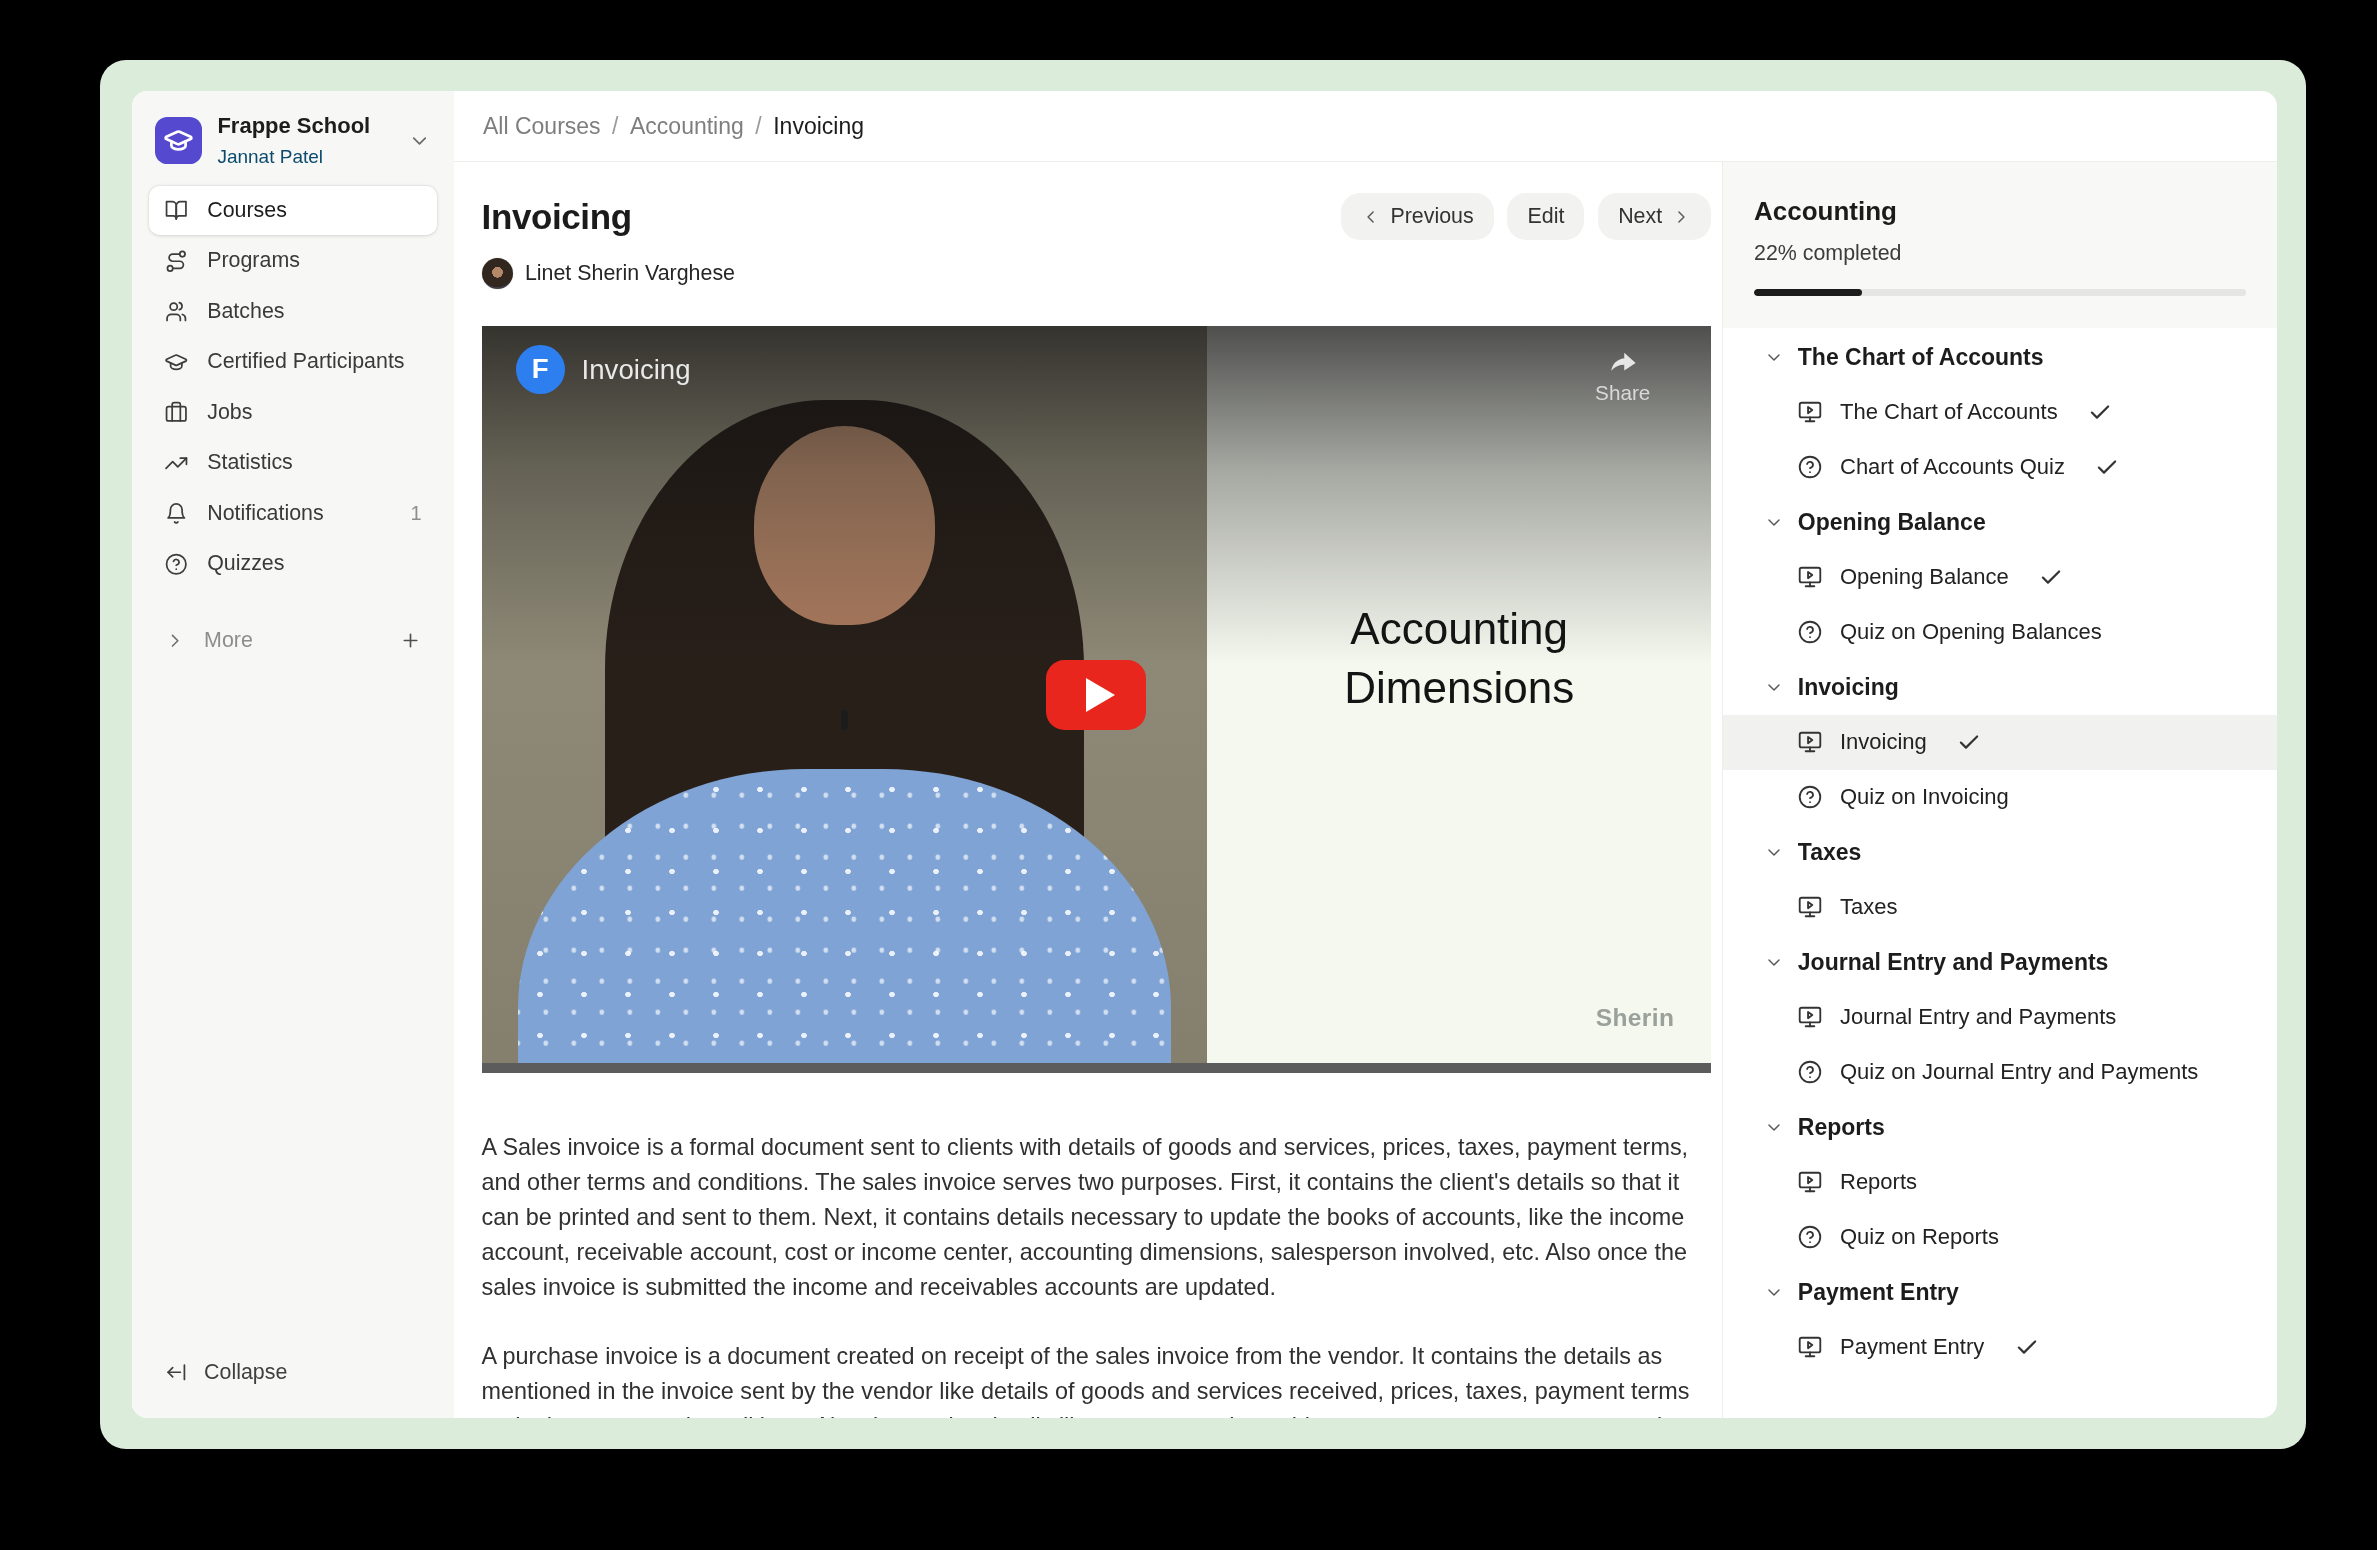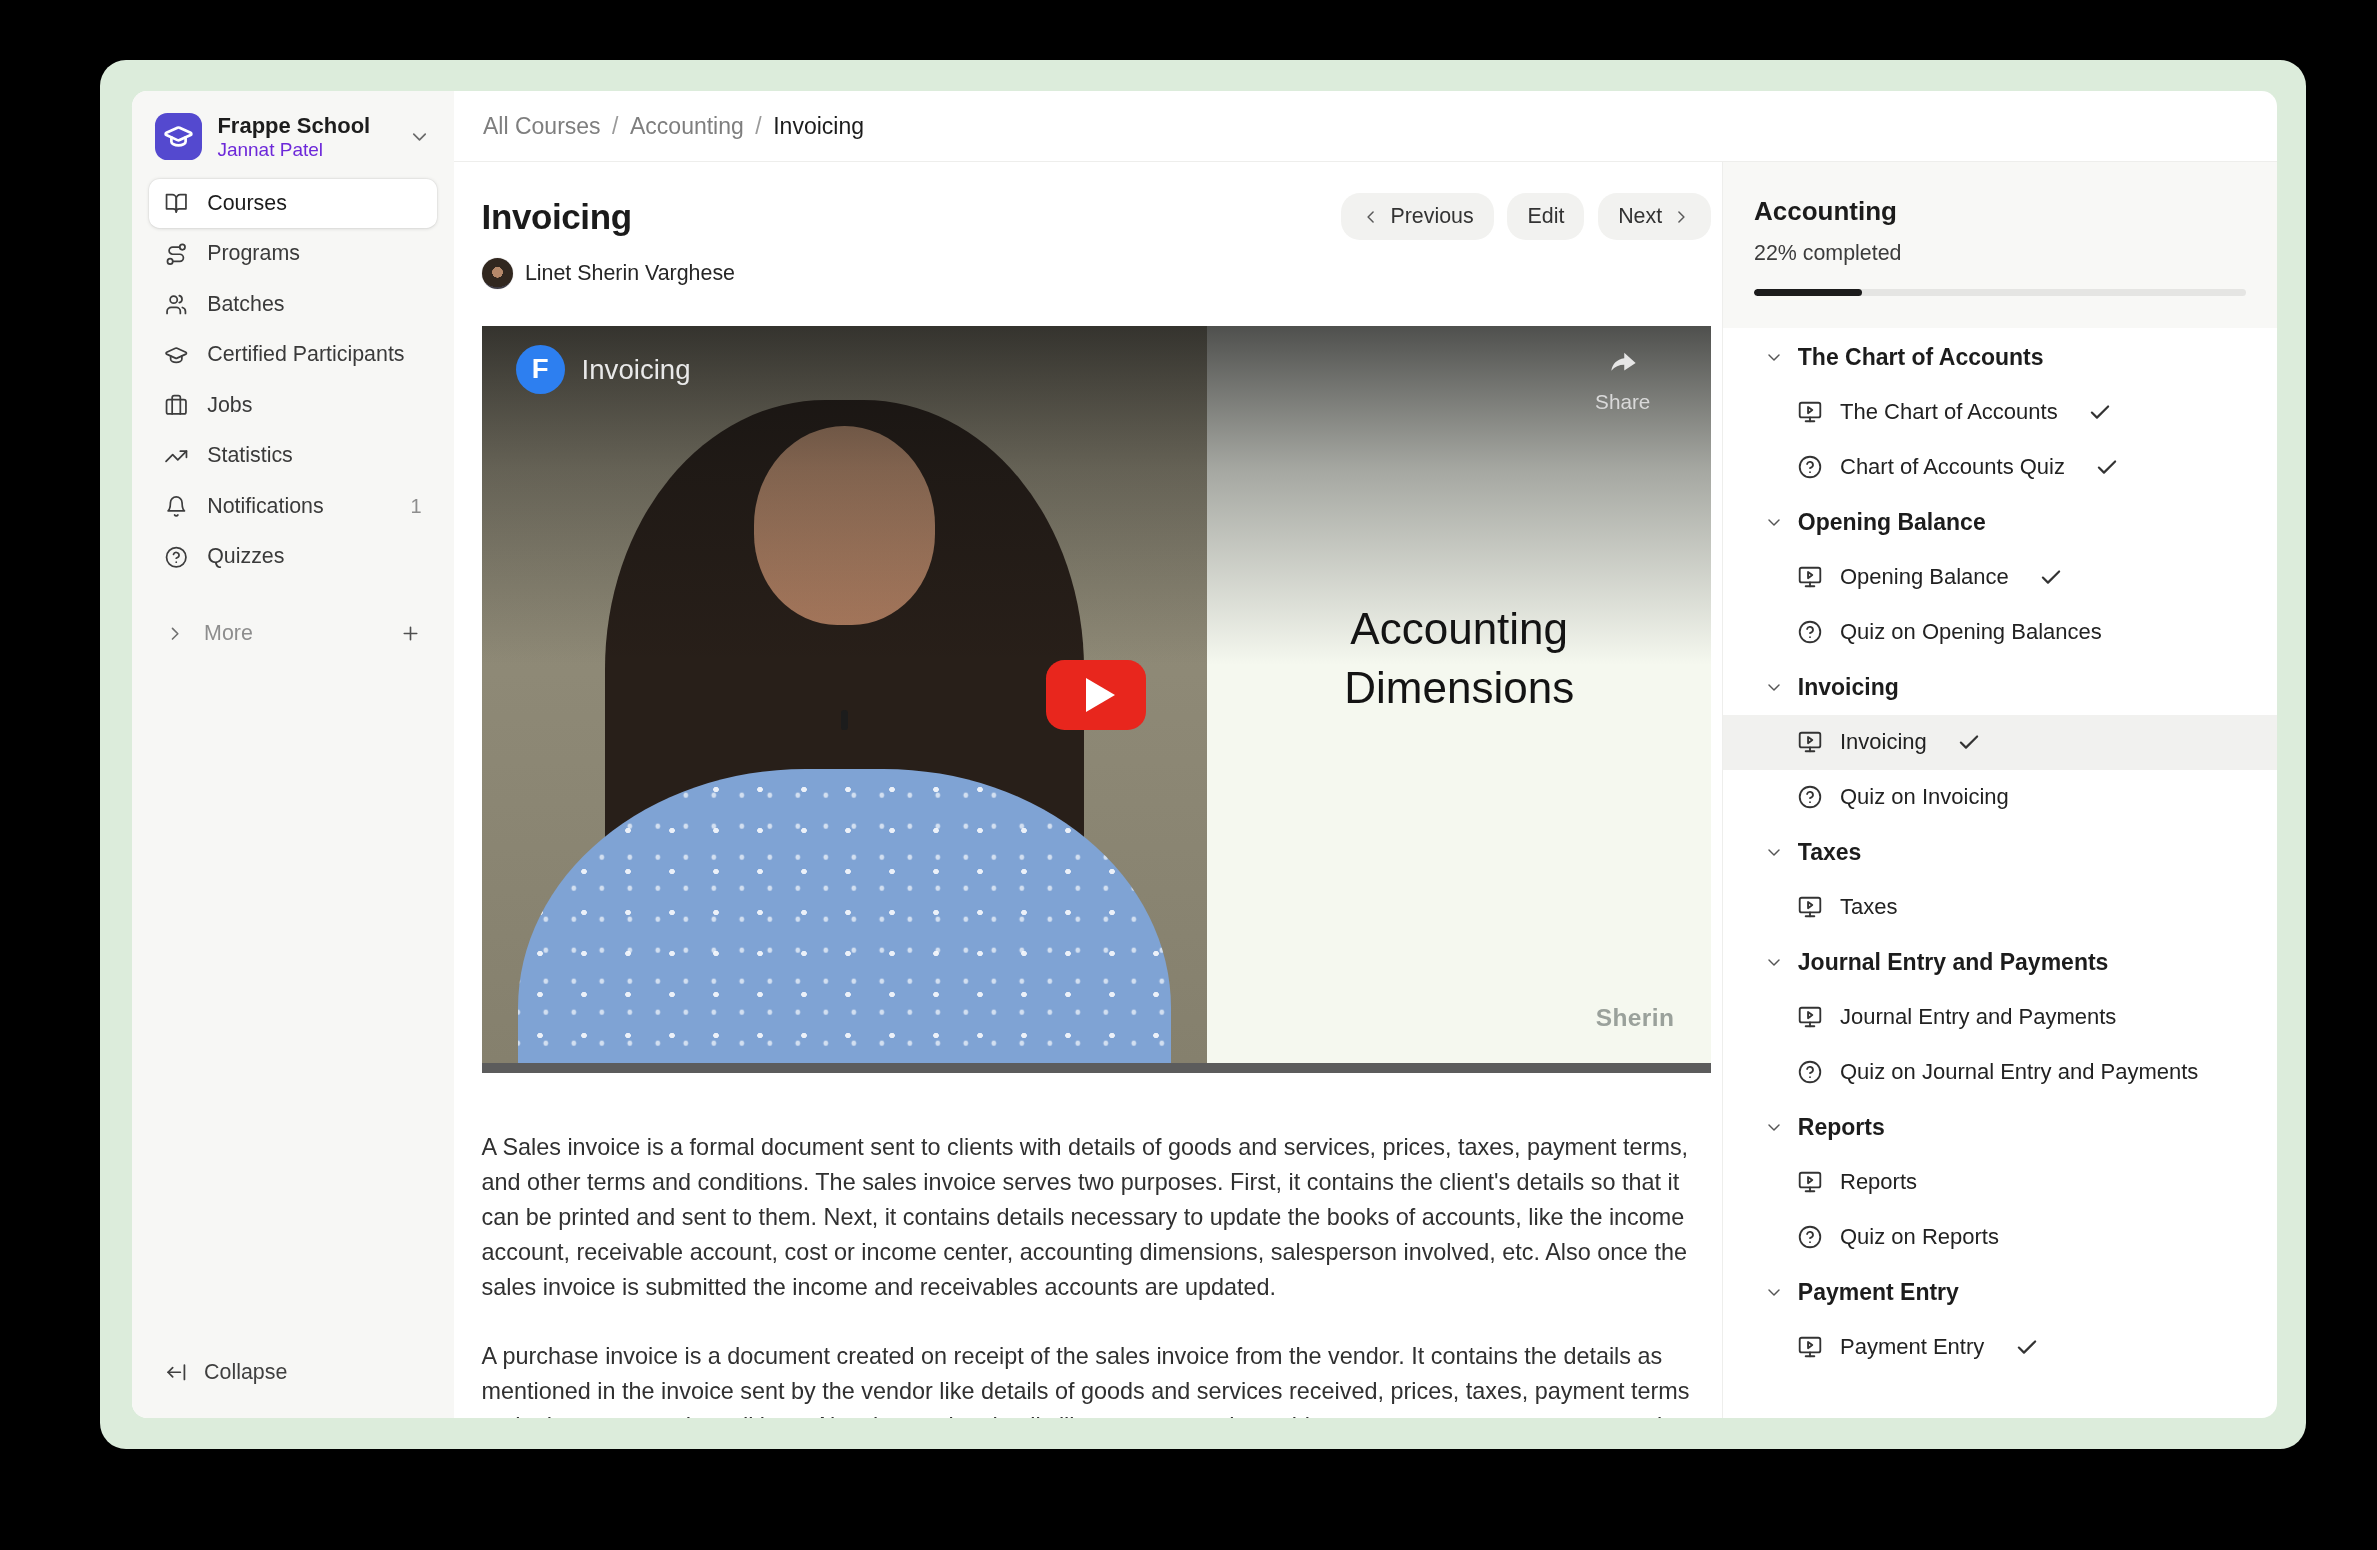--- a/index.html
+++ b/index.html
@@ -23,21 +23,21 @@
   }
   .workspace{display:flex;align-items:center;gap:15.3px;padding:1.5px 6.1px 18.4px;}
   .logo{
     width:47px;height:47px;border-radius:12.3px;flex:0 0 47px;
     background:var(--accent-purple,#5449cf);
     display:flex;align-items:center;justify-content:center;
   }
   .logo svg{width:31px;height:31px;color:#fff;}
   .ws-text{flex:1;min-width:0;}
   .ws-title{font-size:22px;font-weight:700;color:#1d1d1d;}
-  .ws-sub{font-size:19px;color:#6d28d9;margin-top:0;}
+  .ws-sub{font-size:19px;color:#0c4a6e;margin-top:7px;}
   .ws-chev{color:#6b6b6b;display:flex;}
   .ws-chev svg{width:23px;height:23px;}
   .nav{display:flex;flex-direction:column;gap:1.5px;}
   .nav-item{
     display:flex;align-items:center;gap:18.4px;height:49px;padding:0 15.3px;
     border-radius:10.7px;font-size:21.4px;color:#3a3a3a;cursor:pointer;
   }
   .nav-item .icon{display:flex;color:#3d3d3d;}
   .nav-item .icon svg{width:24.5px;height:24.5px;}
   .nav-item.active{
@@ -135,21 +135,21 @@
   }
   .yt-avatar{
     position:absolute;left:34px;top:18.4px;width:49px;height:49px;border-radius:50%;
     background:var(--avatar-blue,#2d7ff0);color:#fff;display:flex;align-items:center;
     justify-content:center;font-size:27.6px;font-weight:700;cursor:pointer;
   }
   .yt-title{position:absolute;left:100px;top:27.6px;font-size:27.6px;color:#e9e9e9;}
   .share{position:absolute;right:61px;top:20px;text-align:center;color:#e6e6e6;cursor:pointer;}
   .share .icon{display:flex;justify-content:center;}
   .share .icon svg{width:35px;height:35px;}
-  .share-label{font-size:20.7px;margin-top:9px;color:#d9d9d9;text-align:center;}
+  .share-label{font-size:20.7px;margin-top:0px;color:#d9d9d9;text-align:center;}
   .play-btn{
     position:absolute;left:50%;top:50%;transform:translate(-50%,-50%);
     width:100px;height:70px;background:var(--youtube-red,#e8261d);
     border-radius:18.4px;display:flex;align-items:center;justify-content:center;
     cursor:pointer;
   }
   .play-tri{
     width:0;height:0;border-left:29px solid #fff;
     border-top:17.6px solid rgba(0,0,0,0);border-bottom:17.6px solid rgba(0,0,0,0);
     margin-left:7.7px;

